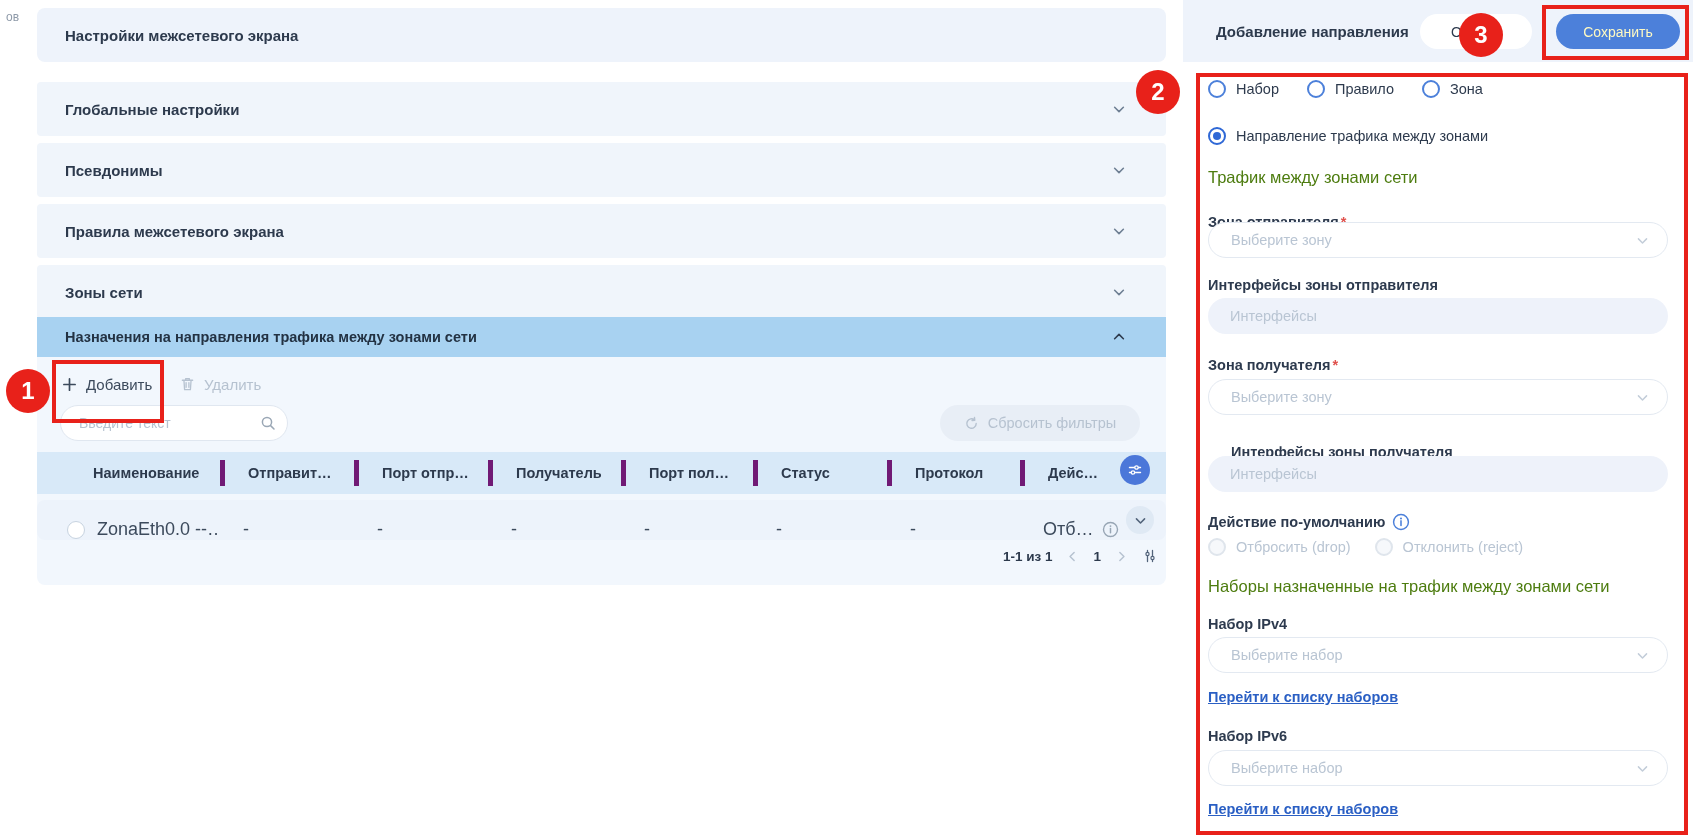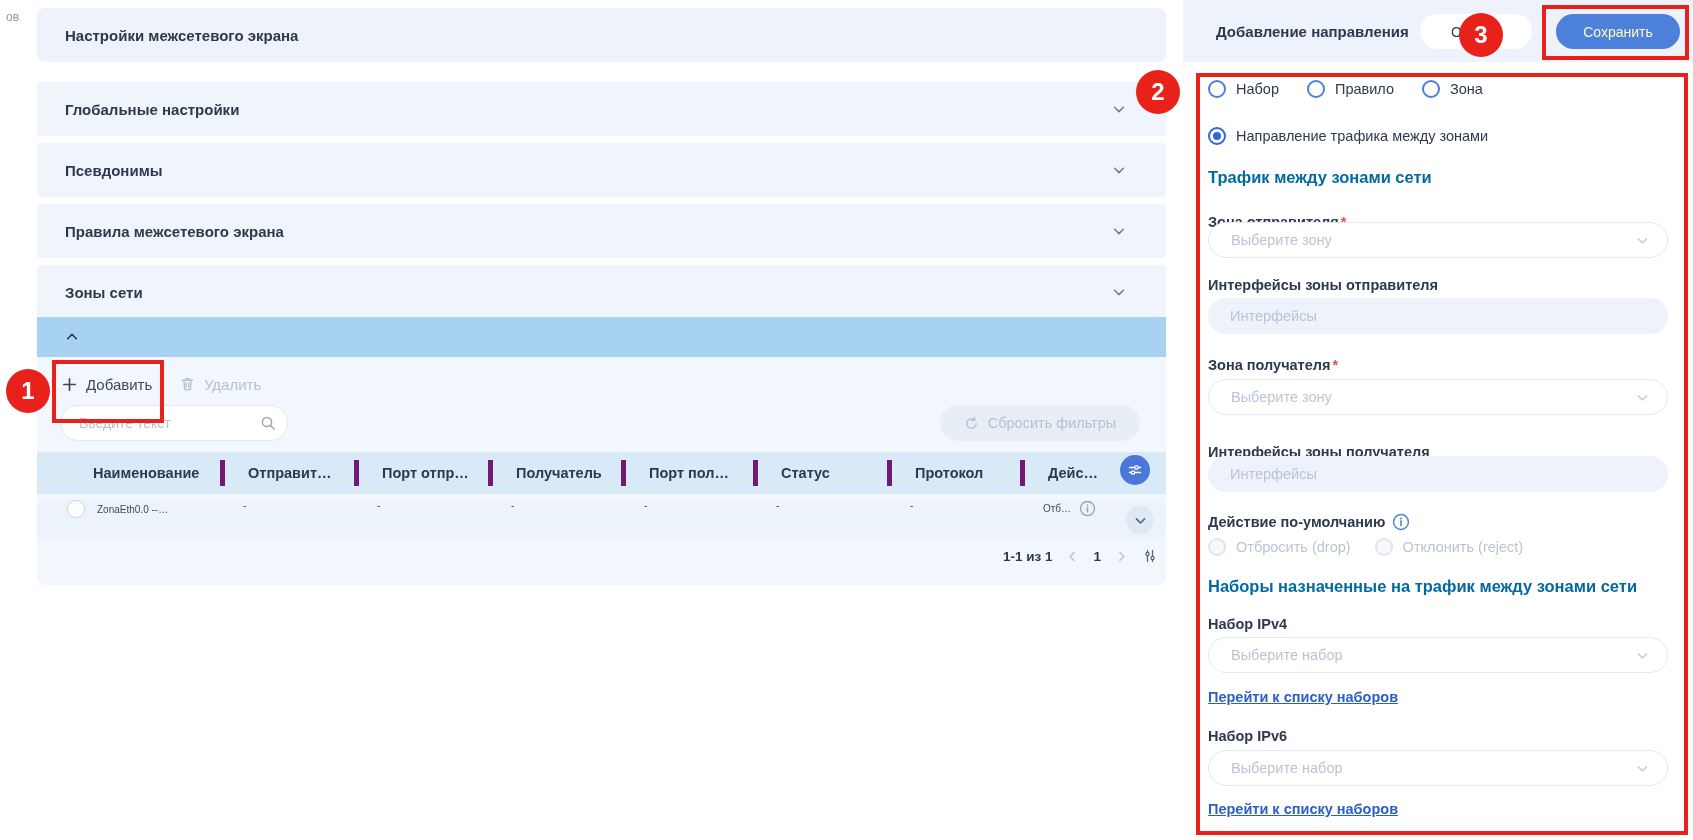--- a/index.html
+++ b/index.html
@@ -52,21 +52,21 @@
   .thead .c { display:flex; align-items:center; height:60%; border-left:5px solid #701a75; padding-left:23px; }
   .thead .c:first-child { border-left:none; padding-left:56px; }
   .c0{width:183px}.c1{width:134px}.c2{width:134px}.c3{width:133px}
   .c4{width:132px}.c5{width:134px}.c6{width:133px}.c7{width:146px}
 
   .col-settings { left:1120px; top:455px; width:30px; height:30px; border-radius:50%;
     background:#4b77d9; display:flex; align-items:center; justify-content:center;
     color:#fff; cursor:pointer; }
 
   .trow { left:37px; top:500px; width:1129px; height:40px; background:#edf3fb;
-    border-radius:8px; display:flex; align-items:flex-start; font-size:10px; color:#3c4a5c; }
+    border-radius:8px; display:flex; align-items:flex-end; font-size:18px; color:#3c4a5c; }
   .trow .c { padding-left:23px; white-space:nowrap; overflow:hidden; }
   .trow .c0 { padding-left:30px; display:flex; align-items:center; gap:12px; }
   .row-check { width:18px; height:18px; border-radius:50%; border:1.5px solid #c7d3e0;
     background:#fff; flex:none; cursor:pointer; }
   .action-cell { display:flex; align-items:center; gap:8px; }
   .info-icon { color:#97a5b4; display:flex; }
   .row-expand { position:absolute; right:12px; top:6px; width:28px; height:28px; border-radius:50%;
     background:#dfe9f4; color:#52637a; display:flex; align-items:center; justify-content:center; cursor:pointer; }
 
   .pagination { left:37px; top:548px; width:1129px; display:flex; align-items:center;
@@ -89,21 +89,21 @@
 
   .radio-row { display:flex; align-items:center; gap:28px; }
   .radio-item { display:flex; align-items:center; gap:10px; font-size:14.5px; color:#2d3a4d; cursor:pointer; }
   .radio { width:18px; height:18px; border-radius:50%; border:2px solid #4c80da; background:#fff; flex:none; }
   .radio.checked { border:2px solid #2f68d6; position:relative; }
   .radio.checked::after { content:""; position:absolute; left:3px; top:3px; width:8px; height:8px;
     border-radius:50%; background:#2f68d6; }
   .radio.disabled { border:2px solid #dfe5ec; background:#f6f8fb; }
   .radio-item.disabled { color:#b9c5d3; }
 
-  .f-heading { left:1208px; font-weight:bold; font-size:16.5px; color:#0369a1; }
+  .f-heading { left:1208px; font-weight:normal; font-size:16.5px; color:#4d7c0f; }
   .f-label { left:1208px; font-weight:bold; font-size:14.5px; color:#2d3a4e;
     display:flex; align-items:center; gap:7px; }
   .req { color:#e0524d; font-weight:bold; }
   .f-select { left:1208px; width:460px; height:36px; background:#fff;
     border:1.5px solid #e3e9f1; border-radius:18px; display:flex; align-items:center;
     justify-content:space-between; padding:0 18px 0 22px; font-size:14.5px; color:#b9c5d3; cursor:pointer; }
   .f-select .chevron { color:#c3cdd9; display:flex; }
   .f-input { left:1208px; width:460px; height:36px; background:#eef2fa; border-radius:18px;
     display:flex; align-items:center; padding-left:22px; font-size:14.5px; color:#b9c5d3; }
   .f-link { left:1208px; font-weight:bold; font-size:14.5px; color:#2a5fc4;
@@ -158,20 +158,21 @@
   <div class="abs acc a4">
     <span>Зоны сети</span>
     <span class="chev">
         <svg width="14" height="14" viewBox="0 0 16 16">
           <path d="M3 6l5 5 5-5" fill="none" stroke="currentColor" stroke-width="1.8" stroke-linecap="round" stroke-linejoin="round"></path>
         </svg>
       </span>
   </div>
 
   <div class="abs acc-active">
+    <span>Назначения на направления трафика между зонами сети</span>
     <span class="chev up">
         <svg width="14" height="14" viewBox="0 0 16 16">
           <path d="M3 6l5 5 5-5" fill="none" stroke="currentColor" stroke-width="1.8" stroke-linecap="round" stroke-linejoin="round"></path>
         </svg>
       </span>
   </div>
 
   <div class="abs content-panel"></div>
 
   <button class="abs btn-add">
@@ -336,21 +337,21 @@
   </div>
   <div class="abs f-select" style="top:379px;">
     <span>Выберите зону</span>
     <span class="chevron">
         <svg width="13" height="13" viewBox="0 0 16 16">
           <path d="M3 6l5 5 5-5" fill="none" stroke="currentColor" stroke-width="1.8" stroke-linecap="round" stroke-linejoin="round"></path>
         </svg>
       </span>
   </div>
 
-  <div class="abs f-label" style="top:444px;">Интерфейсы зоны получателя</div>
+  <div class="abs f-label" style="top:444px;margin-left:23px;">Интерфейсы зоны получателя</div>
   <div class="abs f-input" style="top:456px;">
     <span>Интерфейсы</span>
   </div>
 
   <div class="abs f-label" style="top:513px;">
     <span>Действие по-умолчанию</span>
     <span class="info-blue">
         <svg width="18" height="18" viewBox="0 0 16 16">
           <circle cx="8" cy="8" r="6.6" fill="none" stroke="currentColor" stroke-width="1.3"></circle>
           <path d="M8 7v4" stroke="currentColor" stroke-width="1.4" stroke-linecap="round"></path>

